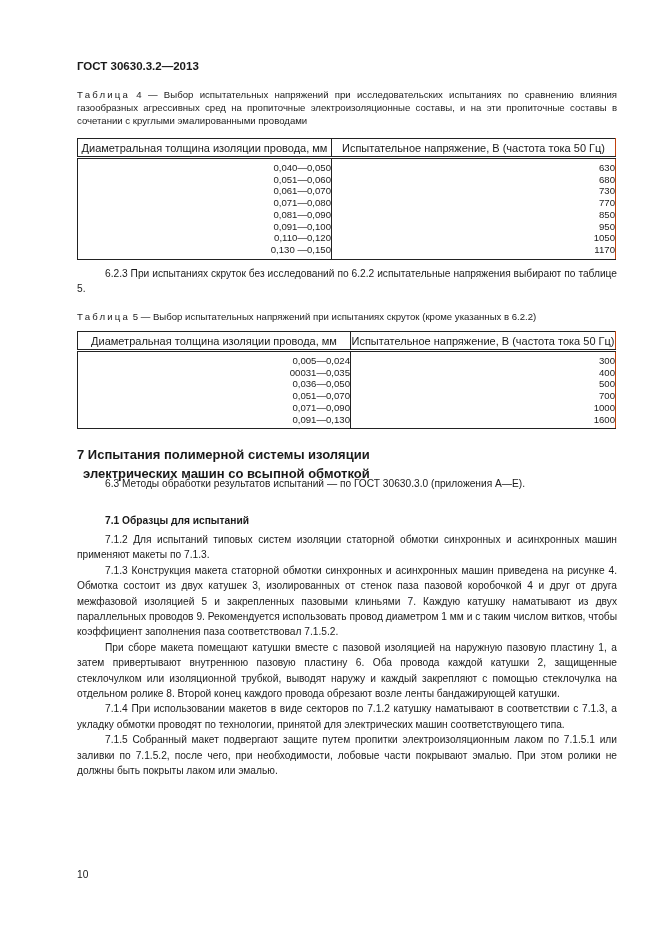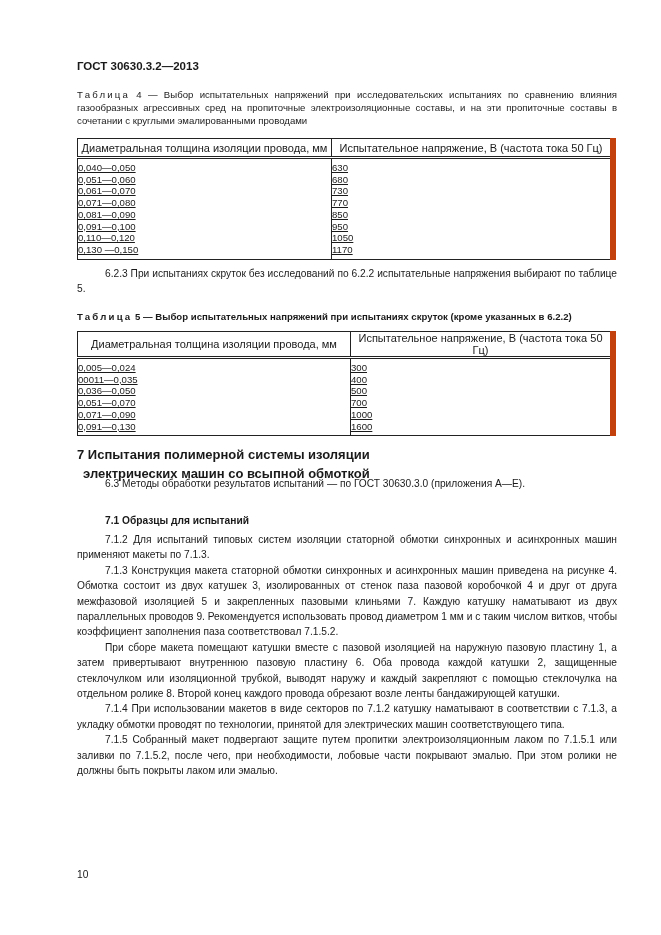--- a/index.html
+++ b/index.html
@@ -7,23 +7,23 @@
            font-family:"Liberation Sans", sans-serif; color:#1a1a1a; }
     .abs { position:absolute; }
     .hdr { left:77px; top:60px; font-size:11.5px; font-weight:bold; }
     .cap { left:77px; width:540px; font-size:9.6px; line-height:13px; text-align:justify; }
     .spaced { letter-spacing:2.2px; }
     .para { left:77px; width:540px; font-size:10.2px; line-height:15.4px; text-align:justify; }
     .para .ind { display:inline-block; width:28px; }
     table.t { position:absolute; border-collapse:collapse; font-size:9.6px; }
     table.t th { font-weight:normal; font-size:11px; height:17px; border-top:1px solid #222;
                  border-bottom:3px double #222; text-align:center; padding:0; }
-    table.t td { text-align:left; padding:0; line-height:11.7px; vertical-align:top;text-decoration:underline; }
+    table.t td { text-align:right; padding:0; line-height:11.7px; vertical-align:top; }
     table.t .c1 { border-left:1px solid #222; border-right:1px solid #222; }
-    table.t .c2 { border-right:6px solid #c2410c; }
+    table.t .c2 { border-right:1px solid #c2410c; }
     table.t tbody tr:last-child td { border-bottom:1px solid #222; padding-bottom:3px; }
     table.t tbody tr:first-child td { padding-top:3px; }
     .sec { left:77px; font-size:13px; font-weight:bold; line-height:19px; }
     .sub { left:77px; font-size:10.2px; font-weight:bold;margin-left:28px; }
     .pnum { left:77px; top:869px; font-size:10.2px; }
   </style>
 </head>
 <body>
 
 <div class="abs hdr">ГОСТ 30630.3.2—2013</div>
@@ -68,36 +68,36 @@
       </tr>
     <tr>
         <td class="c1">0,130 —0,150</td>
         <td class="c2">1170</td>
       </tr>
   </tbody>
 </table>
 
 <div class="abs para" style="top:266px;"><span class="ind"></span><span>6.2.3 При испытаниях скруток без исследований по 6.2.2 испытательные напряжения выбирают по таблице 5.</span></div>
 
-<div class="abs cap" style="top:310px;font-weight:bold;"><span class="spaced">Таблица</span><span> 5 — Выбор испытательных напряжений при испытаниях скруток (кроме указанных в 6.2.2)</span></div>
+<div class="abs cap" style="top:310px;"><span class="spaced">Таблица</span><span> 5 — Выбор испытательных напряжений при испытаниях скруток (кроме указанных в 6.2.2)</span></div>
 
 <table class="t" style="left:77px; top:331px; width:539px;">
   <thead>
     <tr>
       <th class="c1" style="width:272px;">Диаметральная толщина изоляции провода, мм</th>
       <th class="c2">Испытательное напряжение, В (частота тока 50 Гц)</th>
     </tr>
   </thead>
   <tbody>
     <tr>
         <td class="c1">0,005—0,024</td>
         <td class="c2">300</td>
       </tr>
     <tr>
-        <td class="c1">00011—0,035</td>
+        <td class="c1">00031—0,035</td>
         <td class="c2">400</td>
       </tr>
     <tr>
         <td class="c1">0,036—0,050</td>
         <td class="c2">500</td>
       </tr>
     <tr>
         <td class="c1">0,051—0,070</td>
         <td class="c2">700</td>
       </tr>

